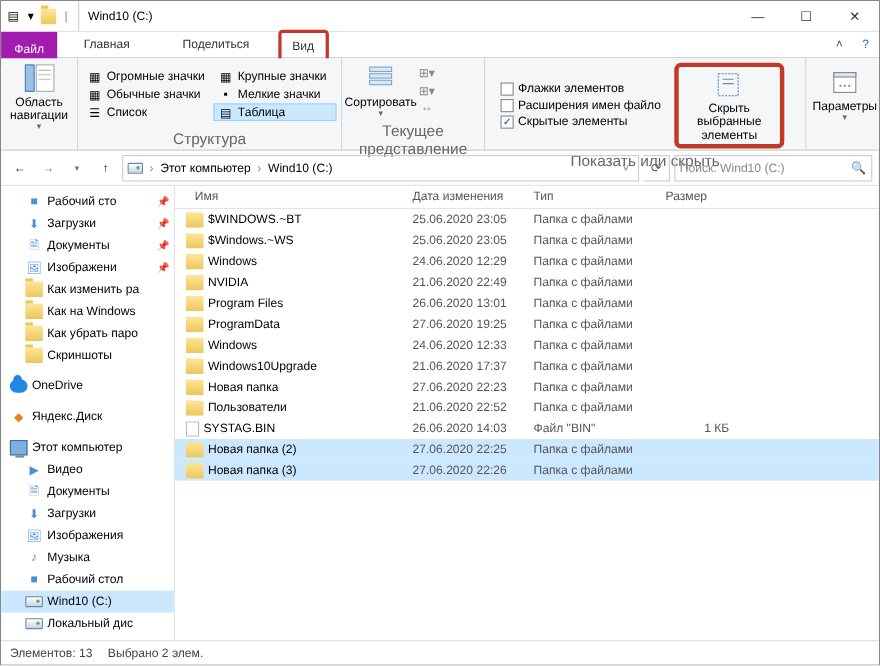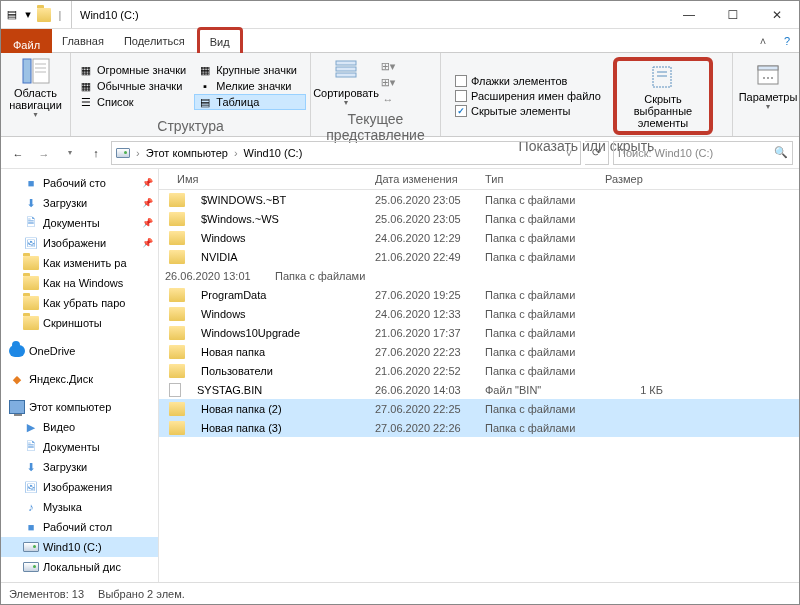--- a/index.html
+++ b/index.html
@@ -10,22 +10,22 @@
   .titlebar { height: 28px; background: #fff; display: flex; align-items: center; border-bottom: 1px solid #ddd; }
   .ql { display:flex; align-items:center; padding:0 4px; gap:2px; border-right:1px solid #ccc; height:100%; }
   .fldicon { width:16px; height:14px; background: linear-gradient(#FFE59A,#EBC75A); border-radius:1px; position:relative; display:inline-block; }
   .fldicon::before{ content:""; position:absolute; top:-3px; left:0; width:7px; height:3px; background:#EBC75A; border-radius:1px 1px 0 0;}
   .title-text { flex:1; padding-left:8px; color:#000;}
   .winbtns { display:flex; }
   .winbtn { width:44px; height:28px; display:flex; align-items:center; justify-content:center; font-size:12px; color:#333;}
 
   
   .tabrow { height:24px; display:flex; align-items:stretch; border-bottom:1px solid #ccc; background:#fff;}
-  .filetab { background:#c2410c; color:#fff; padding:16px 12px; display:flex; align-items:center;}
-  .tab { padding:0 10px; display:flex; align-items:center; color:#333; cursor:pointer;}
+  .filetab { background:#a21caf; color:#fff; padding:16px 12px; display:flex; align-items:center;}
+  .tab { padding:0 24px; display:flex; align-items:center; color:#333; cursor:pointer;}
   .tab.active { border:3px solid #C0392B; border-radius:4px; margin:-2px 2px; padding:12px 10px;}
   .tabrow .spacer{flex:1;}
   .chevbtn { width:24px; display:flex; align-items:center; justify-content:center; color:#555;}
 
   
   .ribbon { height:84px; background:#F5F6F7; border-bottom:1px solid #ccc; display:flex; }
   .rgroup { border-right:1px solid #d5d5d5; display:flex; flex-direction:column; padding:2px 4px 0;}
   .rgroup .content{ flex:1; display:flex; align-items:center; }
   .rgroup .gname { text-align:center; font-size:14px; color:#666; padding:1px 0 2px; }
   .bigbtn { display:flex; flex-direction:column; align-items:center; justify-content:center; width:62px; padding:2px; text-align:center; line-height:1.1; }
@@ -63,21 +63,21 @@
   .cols { display:flex; border-bottom:1px solid #e3e3e3; color:#555; position:relative;}
   .col { padding:4px 6px; border-right:1px solid transparent; }
   .c-name{flex:0 0 210px; padding-left:18px;}
   .c-date{flex:0 0 110px;}
   .c-type{flex:0 0 120px;}
   .c-size{flex:0 0 70px;}
   .rows { flex:1; overflow:auto;}
   .row { display:flex; align-items:center; height:19px;}
   .row.sel { background:#CCE8FF;}
   .cell { padding:0 6px; white-space:nowrap; overflow:hidden; text-overflow:ellipsis;}
-  .cell.name{flex:0 0 210px; display:flex; align-items:center; gap:16px; padding-left:10px;}
+  .cell.name{flex:0 0 210px; display:flex; align-items:center; gap:4px; padding-left:10px;}
   .cell.date{flex:0 0 110px; color:#555;}
   .cell.type{flex:0 0 120px; color:#555;}
   .cell.size{flex:0 0 70px; color:#555; text-align:right;}
   .fileicon{width:16px;height:14px;}
 
   
   .status { height:22px; border-top:1px solid #ddd; display:flex; align-items:center; padding:0 8px; gap:14px; font-size:10.5px; color:#444; background:#fff;}
   
   
   .svg-monitor{width:18px;height:14px;border:1px solid #3b6fa5;background:#7faee0;position:relative;}
@@ -408,20 +408,24 @@
           <div class="row">
             <div class="cell name">
               <span class="fileicon fldicon"></span>
               <span>NVIDIA</span>
             </div>
             <div class="cell date">21.06.2020 22:49</div>
             <div class="cell type">Папка с файлами</div>
             <div class="cell size"></div>
           </div>
           <div class="row">
+            <div class="cell name">
+              <span class="fileicon fldicon"></span>
+              <span>Program Files</span>
+            </div>
             <div class="cell date">26.06.2020 13:01</div>
             <div class="cell type">Папка с файлами</div>
             <div class="cell size"></div>
           </div>
           <div class="row">
             <div class="cell name">
               <span class="fileicon fldicon"></span>
               <span>ProgramData</span>
             </div>
             <div class="cell date">27.06.2020 19:25</div>

